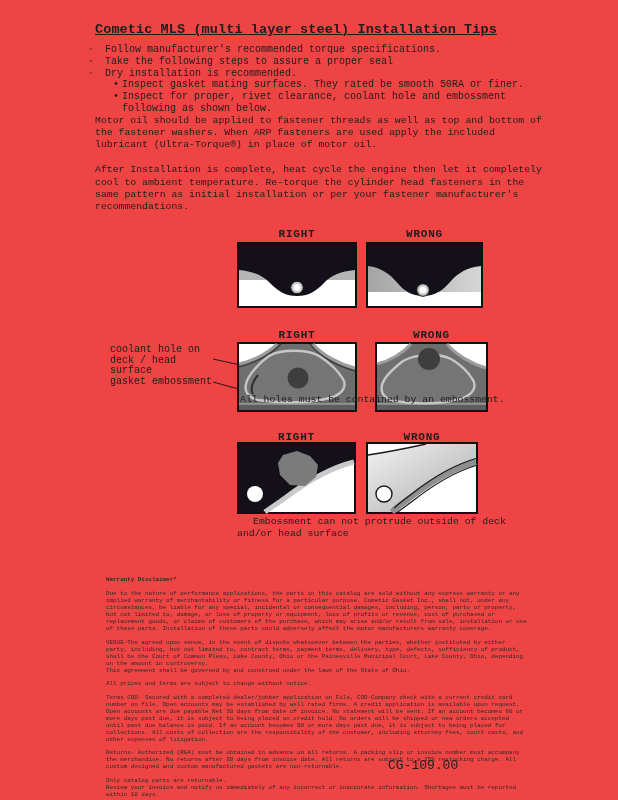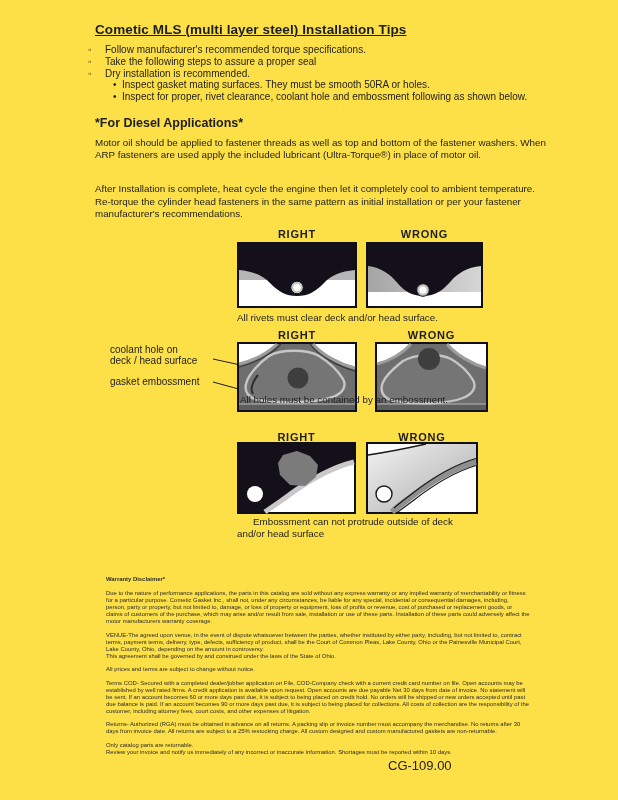--- a/index.html
+++ b/index.html
@@ -1,18 +1,18 @@
 <!DOCTYPE html>
 <html><head>
 <meta charset="utf-8">
 <style>
   html,body { margin:0; padding:0; background:#ffffff; }
   .page {
-    position:relative; width:618px; height:800px; background:#fde047;
-    font-family:Liberation Sans, sans-serif; color:#1d1d1d; overflow:hidden;
+    position:relative; width:618px; height:800px; background:#ef4444;
+    font-family:Liberation Mono, monospace; color:#1d1d1d; overflow:hidden;
   }
   
   .content { position:absolute; left:95px; top:20px; width:455px; }
   .title {
     font-size:13.5px; font-weight:bold; margin:0 0 7px 0;
     text-decoration:underline; text-decoration-thickness:1.3px; letter-spacing:0.1px;
     display:inline-block;
   }
   .bullet { position:relative; padding-left:10px; font-size:10px; line-height:11.8px; }
   .bullet::before { content:"◦"; position:absolute; left:-7px; top:0; font-size:10px; color:#1d1d1d; }
@@ -41,26 +41,25 @@
 <body>
 
 <div class="page">
 
   <div class="content">
     <h1 class="title">Cometic MLS (multi layer steel) Installation Tips</h1>
 
     <div class="bullet">Follow manufacturer's recommended torque specifications.</div>
     <div class="bullet">Take the following steps to assure a proper seal</div>
     <div class="bullet">Dry installation is recommended.</div>
-    <div class="sub-bullet">Inspect gasket mating surfaces.  They must be smooth 50RA or holes.</div>
+    <div class="sub-bullet">Inspect gasket mating surfaces.  They rated be smooth 50RA or finer.</div>
     <div class="sub-bullet">Inspect for proper, rivet clearance, coolant hole and embossment following as shown below.</div>
 
-    <div class="diesel-heading">*For Diesel Applications*</div>
     <p class="para">Motor oil should be applied to fastener threads as well as top and bottom of the fastener washers. When ARP fasteners are used apply the included lubricant (Ultra-Torque®) in place of motor oil.</p>
-    <p class="para" style="margin-top:22px;">After Installation is complete, heat cycle the engine then let it completely cool to ambient temperature. Re-torque the cylinder head fasteners in the same pattern as initial installation or per your fastener manufacturer's recommendations.</p>
+    <p class="para" style="margin-top:13px;">After Installation is complete, heat cycle the engine then let it completely cool to ambient temperature. Re-torque the cylinder head fasteners in the same pattern as initial installation or per your fastener manufacturer's recommendations.</p>
   </div>
 
   <div class="dg-label" style="left:237px; top:228px; width:120px;">RIGHT</div>
   <div class="dg-label" style="left:366px; top:228px; width:117px;">WRONG</div>
 
   <div class="dg-box" style="left:237px; top:242px;">
     <svg width="120" height="66" viewBox="0 0 120 66">
       <rect x="1" y="1" width="118" height="64" fill="#ffffff" stroke="#101010" stroke-width="2"></rect>
       <rect x="2" y="28" width="116" height="10" fill="#b5b5b5"></rect>
       <rect x="2" y="38" width="116" height="26" fill="#ffffff"></rect>
@@ -80,21 +79,20 @@
       </defs>
       <rect x="1" y="1" width="115" height="64" fill="#ffffff" stroke="#101010" stroke-width="2"></rect>
       <rect x="2" y="24" width="113" height="26" fill="url(#g1)"></rect>
       <rect x="2" y="50" width="113" height="14" fill="#ffffff"></rect>
       <path d="M2,2 H115 V24 C101,25.5 92,31 85,39 C77,48.5 69,54 57,54 C46,54 38,49 31,40.5 C24,32 15,25.5 2,24 Z" fill="#141019"></path>
       <circle cx="57" cy="48" r="6.3" fill="#c6c6c6" stroke="#0e0e0e" stroke-width="1"></circle>
       <circle cx="57" cy="48" r="3.6" fill="#ffffff"></circle>
     </svg>
   </div>
 
-  <div class="dg-caption" style="left:237px; top:312px;">All rivets must clear deck and/or head surface.</div>
 
   <div class="dg-label" style="left:237px; top:329px; width:120px;">RIGHT</div>
   <div class="dg-label" style="left:375px; top:329px; width:113px;">WRONG</div>
 
   <div class="callout" style="left:110px; top:345px; width:103px;">
     <div>coolant hole on</div>
     <div>deck / head surface</div>
   </div>
   <div class="callout" style="left:110px; top:377px; width:103px;">gasket embossment</div>
 

